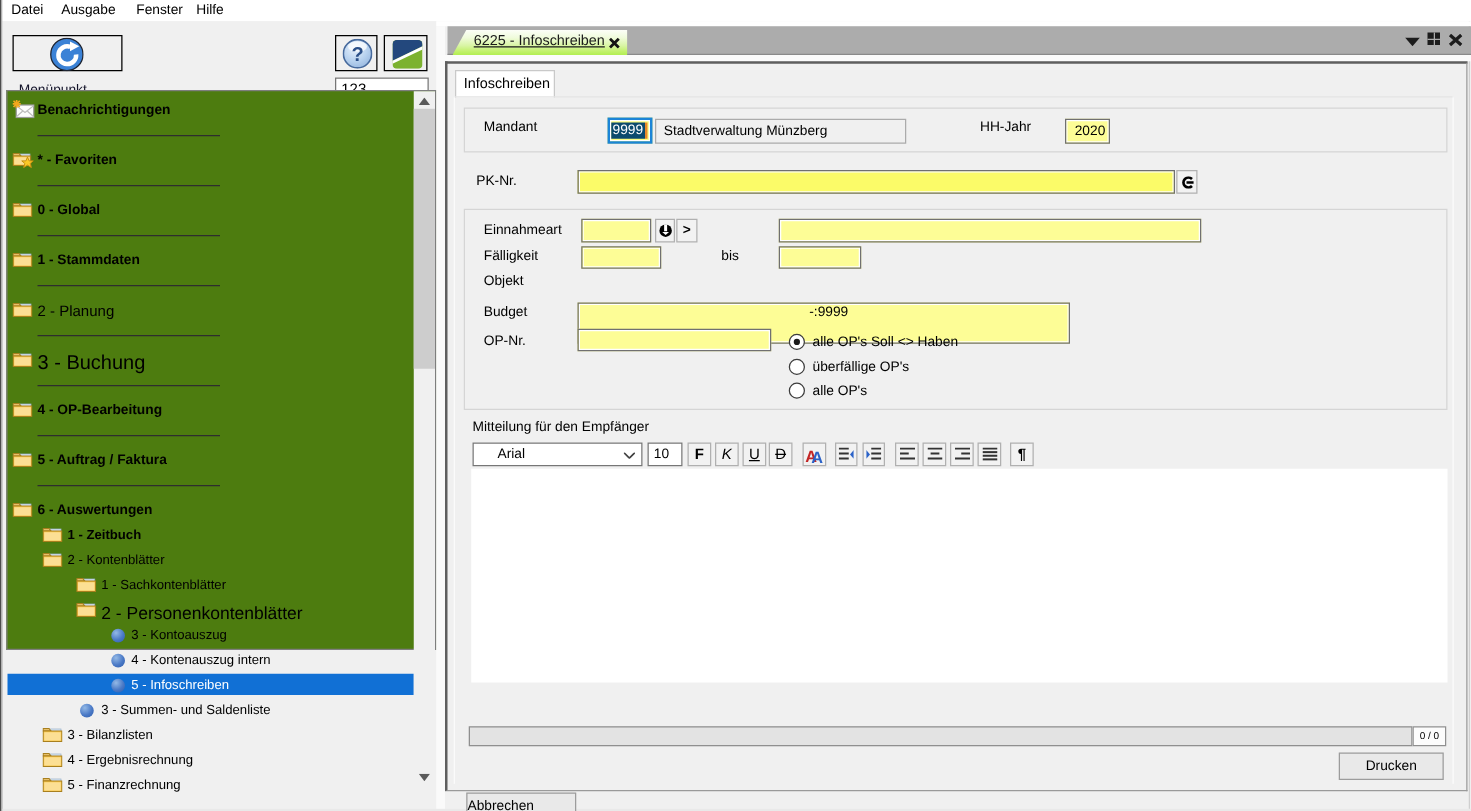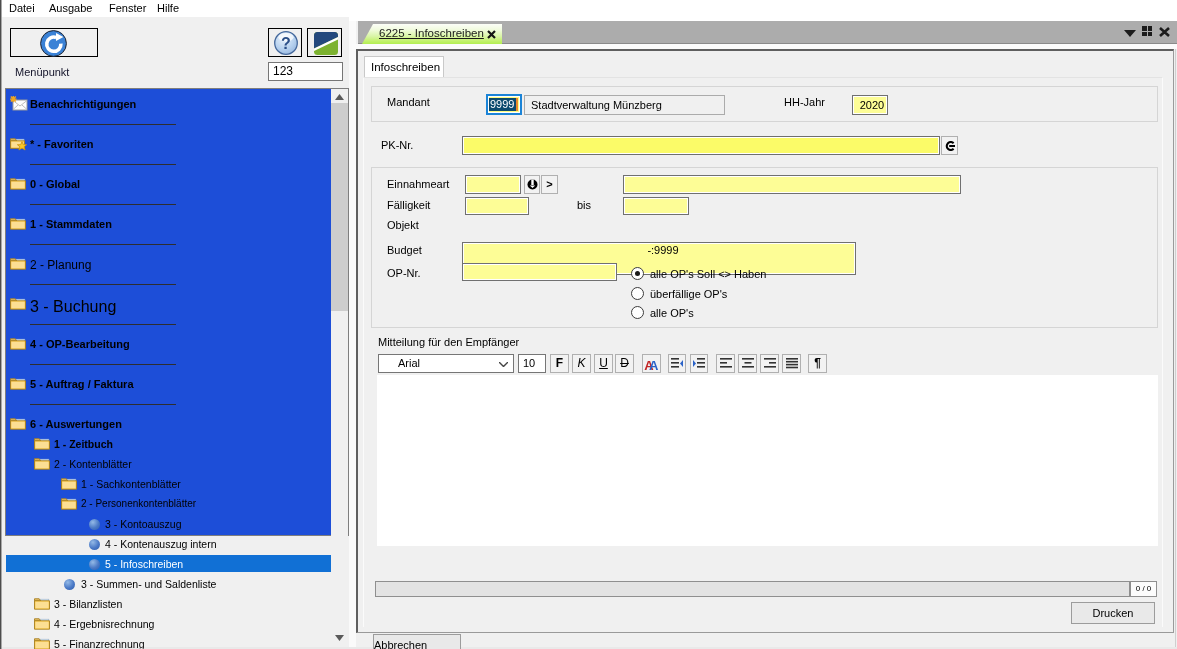--- a/index.html
+++ b/index.html
@@ -65,21 +65,21 @@
     </defs>
   <g clip-path="url(#rr)">
     <rect width="24" height="23" fill="#7cb22f"></rect>
     <polygon points="0,0 24,0 24,5 0,16.5" fill="#23487d"></polygon>
     <polygon points="0,16.5 24,5 24,7.5 0,19" fill="#ffffff"></polygon>
   </g>
 </svg>
 
 <div class="abs" style="left:268px;top:62px;width:75px;height:19px;border:1px solid #767676;background:#fff;line-height:17px;padding-left:4px;font-size:12px">123</div>
 
-<div class="abs" id="tree" style="left:5px;top:88px;width:344px;height:448px;background:#1d4ed8;border:1px solid #7e7e7e">
+<div class="abs" id="tree" style="left:5px;top:72px;width:344px;height:448px;background:#4d7c0f;border:1px solid #7e7e7e">
 
   <div class="sep" style="top:35px"></div>
   <div class="sep" style="top:75px"></div>
   <div class="sep" style="top:115px"></div>
   <div class="sep" style="top:155px"></div>
   <div class="sep" style="top:195px"></div>
   <div class="sep" style="top:235px"></div>
   <div class="sep" style="top:275px"></div>
   <div class="sep" style="top:315px"></div>
 
@@ -169,21 +169,21 @@
           <path d="M0.5 3.8 L15.5 3.8 L15.5 12.2 L0.5 12.2 Z" fill="#f9c646" stroke="#a87f1e" stroke-width="0.9"></path>
           <path d="M1.4 4.7 L14.6 4.7 L14.6 11.3 L1.4 11.3 Z" fill="#fcdf94"></path>
         </svg></span>
       <span class="trow" style="left:75px;top:389px;font-weight:normal;font-size:10.5px;color:#000">1 - Sachkontenblätter</span>
   <span class="abs" style="left:55px;top:408px"><svg width="16" height="13" viewBox="0 0 16 13">
           <rect x="1" y="2.2" width="13.8" height="2.2" fill="#dce9f6" stroke="#9bb3c9" stroke-width="0.6"></rect>
           <path d="M0.5 1.8 L5.2 1.8 L6.8 3.8 L0.5 3.8 Z" fill="#e8c06a" stroke="#a87f1e" stroke-width="0.9"></path>
           <path d="M0.5 3.8 L15.5 3.8 L15.5 12.2 L0.5 12.2 Z" fill="#f9c646" stroke="#a87f1e" stroke-width="0.9"></path>
           <path d="M1.4 4.7 L14.6 4.7 L14.6 11.3 L1.4 11.3 Z" fill="#fcdf94"></path>
         </svg></span>
-      <span class="trow" style="left:75px;top:409px;font-weight:normal;font-size:10px;color:#000">2 - Personenkontenblätter</span>
+      <span class="trow" style="left:75px;top:409px;font-weight:normal;font-size:14px;color:#000">2 - Personenkontenblätter</span>
   <span class="dot" style="left:83px;top:430px"></span>
       <span class="trow" style="left:99px;top:429px;font-weight:normal;font-size:10.5px;color:#000">3 - Kontoauszug</span>
   <span class="dot" style="left:83px;top:450px"></span>
       <span class="trow" style="left:99px;top:449px;font-weight:normal;font-size:10.5px;color:#000">4 - Kontenauszug intern</span>
   <span class="dot" style="left:83px;top:470px"></span>
       <span class="trow" style="left:99px;top:469px;font-weight:normal;font-size:10.5px;color:#fff">5 - Infoschreiben</span>
   <span class="dot" style="left:58px;top:490px"></span>
       <span class="trow" style="left:75px;top:489px;font-weight:normal;font-size:10.5px;color:#000">3 - Summen- und Saldenliste</span>
   <span class="abs" style="left:28px;top:508px"><svg width="16" height="13" viewBox="0 0 16 13">
           <rect x="1" y="2.2" width="13.8" height="2.2" fill="#dce9f6" stroke="#9bb3c9" stroke-width="0.6"></rect>

